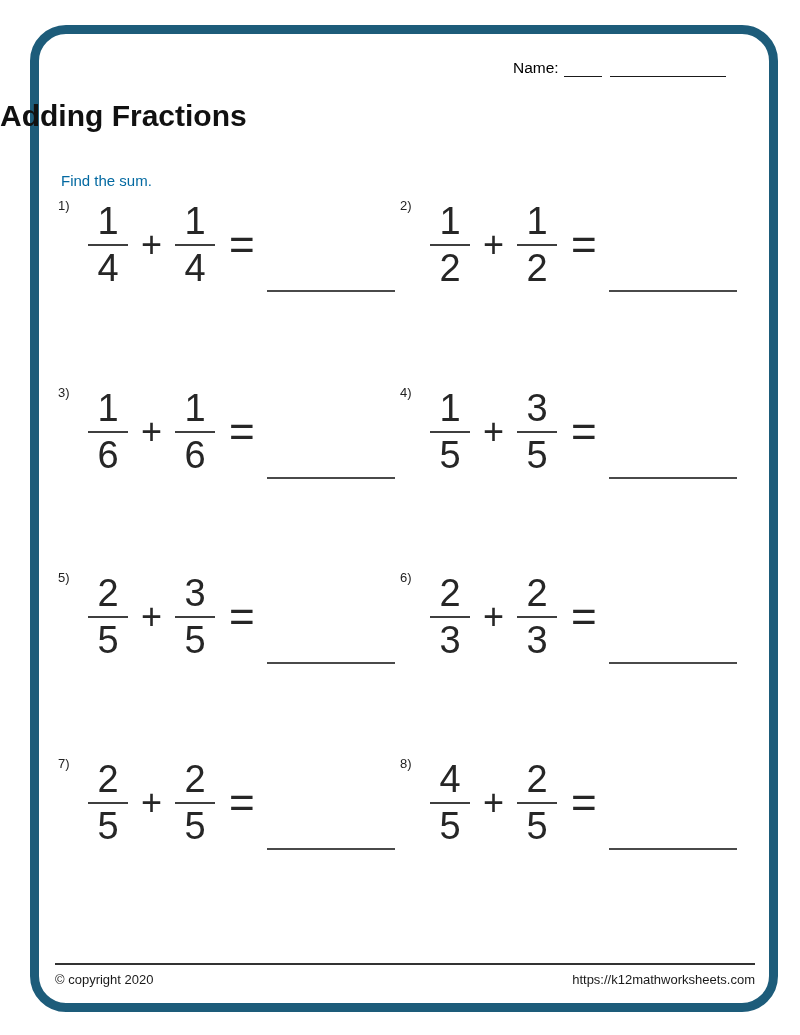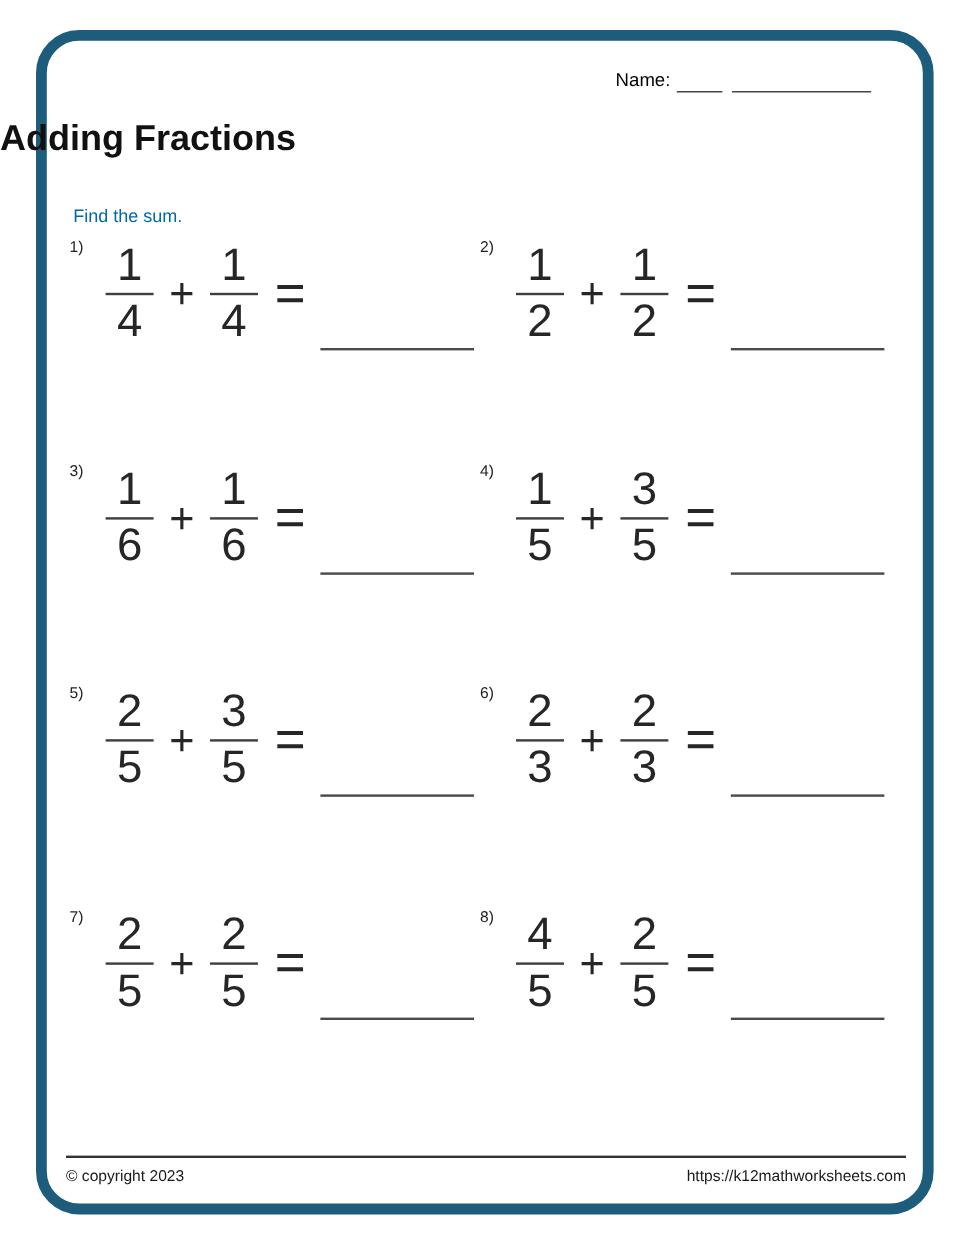--- a/index.html
+++ b/index.html
@@ -224,16 +224,16 @@
         <span class="fbar"></span>
         <span>5</span>
       </div>
       <span class="eq">=</span>
       <span class="blank"></span>
     </div>
   </div>
 
   <div class="footer-rule"></div>
   <div class="footer">
-    <span>© copyright 2023</span>
+    <span>© copyright 2020</span>
     <span>https://k12mathworksheets.com</span>
   </div>
 </div>
 
 </body></html>

